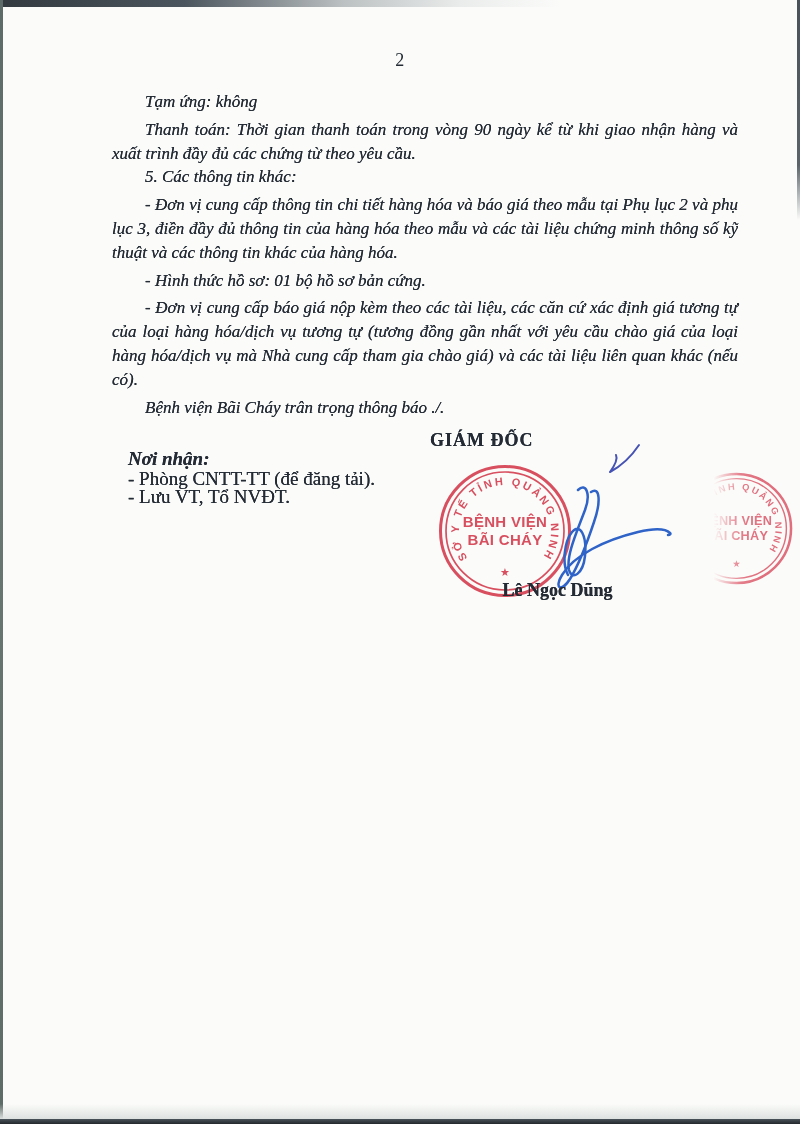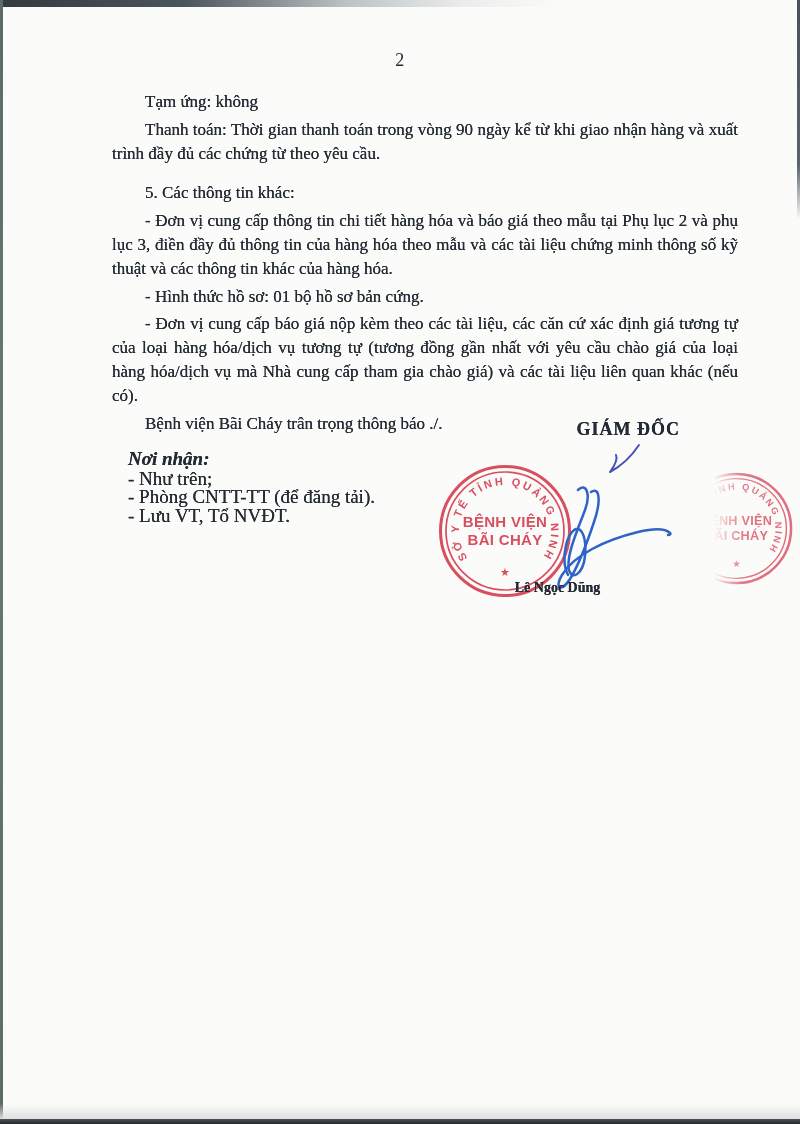--- a/index.html
+++ b/index.html
@@ -18,31 +18,31 @@
     background:linear-gradient(180deg,#49525a,#5a646a 75%,transparent);}
   .scan-bottom-band{position:absolute;left:0;bottom:5px;width:800px;height:15px;
     background:linear-gradient(180deg,rgba(210,214,211,0),#dde1df);}
   .scan-bottom-line{position:absolute;left:0;bottom:0;width:800px;height:5px;
     background:linear-gradient(180deg,#4a535a,#23282c);}
   
   .page-number{position:absolute;top:50px;left:0;width:800px;text-align:center;
     font-size:18px;letter-spacing:.5px;}
   .doc{position:absolute;left:112px;top:90px;width:626px;
     font-size:17px;line-height:23.8px;text-shadow:0 0 .4px currentColor;}
-  .doc p{margin:0 0 4px;text-indent:33px;text-align:justify;text-align-last:left;}
-  .doc p:nth-child(2){margin-bottom:16px;}
+  .doc p{margin:0 0 4px;text-indent:33px;text-align:justify;text-align-last:left;font-style:italic;}
+  .doc p:nth-child(2){margin-bottom:0;}
   .doc p:nth-child(3){}
   .doc p:nth-child(7){margin-top:0;}
   .recipients{position:absolute;left:128px;top:450px;width:260px;
     font-size:19px;line-height:18.2px;text-shadow:0 0 .4px currentColor;}
   .recipients .title{font-weight:bold;font-style:italic;margin-bottom:2px;}
-  .sig-title{position:absolute;left:430px;top:419px;width:250px;text-align:right;
+  .sig-title{position:absolute;left:430px;top:430px;width:250px;text-align:left;
     font-size:18px;font-weight:bold;letter-spacing:1px;text-shadow:0 0 .4px currentColor;}
   .signer{position:absolute;left:495px;top:580px;width:125px;text-align:center;
-    font-size:14px;font-weight:bold;text-shadow:0 0 .5px currentColor;}
+    font-size:18px;font-weight:bold;text-shadow:0 0 .5px currentColor;}
   
   .seal-main{position:absolute;left:437px;top:463px;width:136px;height:136px;}
   .seal-edge-clip{position:absolute;left:660px;top:448px;width:140px;height:170px;overflow:hidden;
     opacity:.88;
     -webkit-mask-image:linear-gradient(90deg,transparent 0%,transparent 38%,rgba(0,0,0,.9) 58%,#000 72%);
     mask-image:linear-gradient(90deg,transparent 0%,transparent 38%,rgba(0,0,0,.9) 58%,#000 72%);}
   .seal-edge-clip svg{position:absolute;left:19px;top:23px;}
   .seal-ring-text{font-family:"Liberation Sans","DejaVu Sans",sans-serif;
     font-size:11px;font-weight:bold;letter-spacing:2.4px;}
   .seal-center{font-family:"Liberation Sans","DejaVu Sans",sans-serif;
@@ -69,21 +69,20 @@
     <p>Thanh toán: Thời gian thanh toán trong vòng 90 ngày kể từ khi giao nhận hàng và xuất trình đầy đủ các chứng từ theo yêu cầu.</p>
     <p>5. Các thông tin khác:</p>
     <p>- Đơn vị cung cấp thông tin chi tiết hàng hóa và báo giá theo mẫu tại Phụ lục 2 và phụ lục 3, điền đầy đủ thông tin của hàng hóa theo mẫu và các tài liệu chứng minh thông số kỹ thuật và các thông tin khác của hàng hóa.</p>
     <p>- Hình thức hồ sơ: 01 bộ hồ sơ bản cứng.</p>
     <p>- Đơn vị cung cấp báo giá nộp kèm theo các tài liệu, các căn cứ xác định giá tương tự của loại hàng hóa/dịch vụ tương tự (tương đồng gần nhất với yêu cầu chào giá của loại hàng hóa/dịch vụ mà Nhà cung cấp tham gia chào giá) và các tài liệu liên quan khác (nếu có).</p>
     <p>Bệnh viện Bãi Cháy trân trọng thông báo ./.</p>
   </div>
 
   <div class="recipients">
     <div class="title">Nơi nhận:</div>
-    <div>- Như trên;</div>
     <div>- Phòng CNTT-TT (để đăng tải).</div>
     <div>- Lưu VT, Tổ NVĐT.</div>
   </div>
 
   <div class="sig-title">GIÁM ĐỐC</div>
 
   <svg class="paraph" width="50" height="42" viewBox="0 0 50 42">
     <path d="M 43,5 C 37,14 29,24 14,32 M 14,32 C 19,25 22,19 20,15" fill="none" stroke="#4653b4" stroke-width="2" stroke-linecap="round"></path>
   </svg>
 

